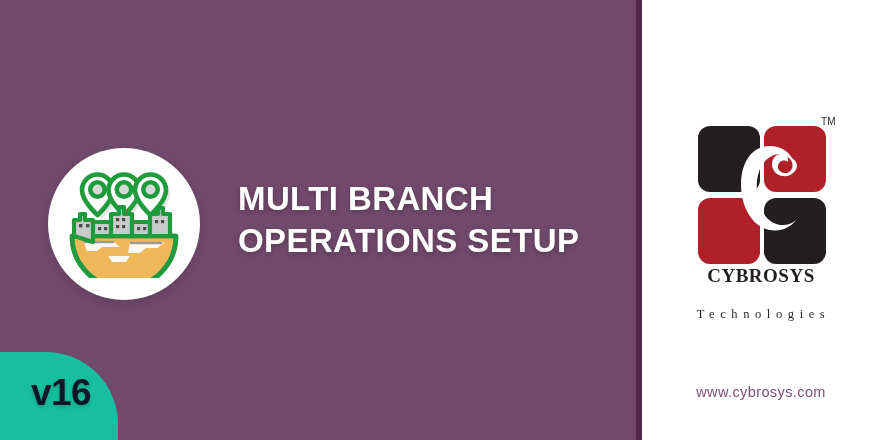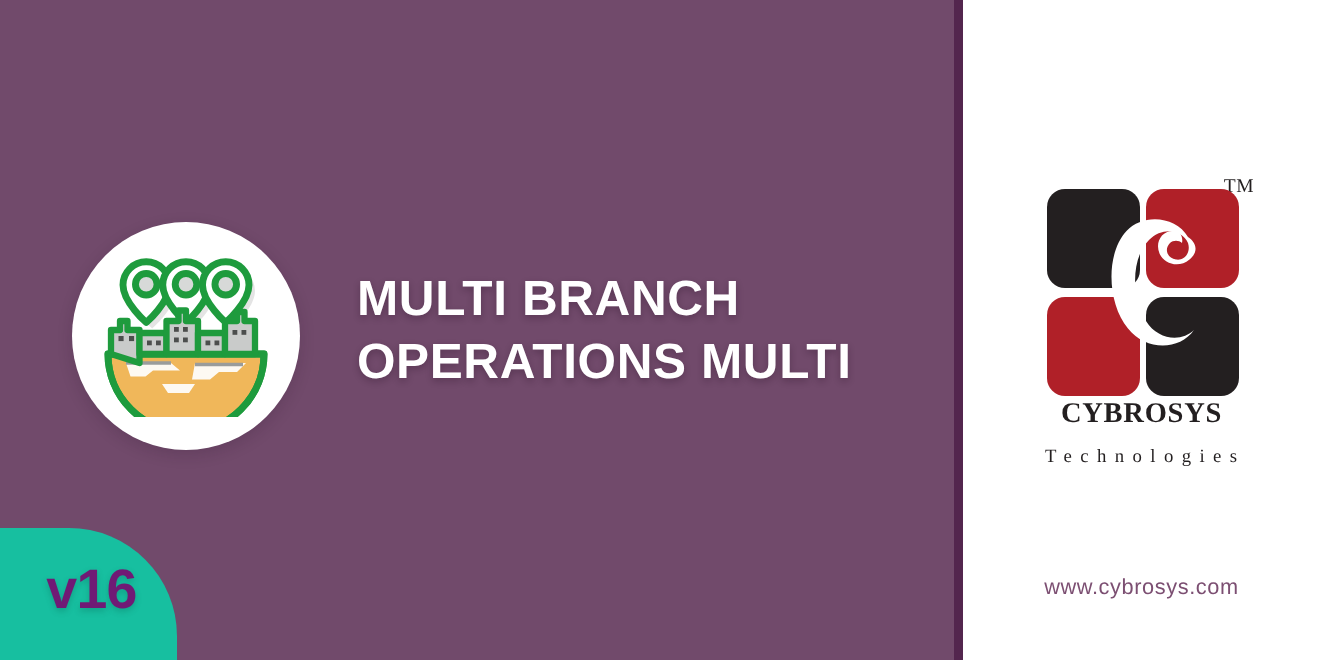--- a/index.html
+++ b/index.html
@@ -82,21 +82,21 @@
     bottom: 0;
     width: 118px;
     height: 88px;
     background: #17BFA0;
     border-top-right-radius: 72px;
     display: flex;
     align-items: center;
     justify-content: center;
   }
   .version-badge .vtext {
-    color: #701a75;
+    color: #0f172a;
     font-size: 37px;
     font-weight: bold;
     letter-spacing: -0.5px;
     padding-bottom: 6px;
     padding-left: 4px;
     text-shadow: 0 2px 4px rgba(0,70,58,0.25);
   }
 
   
   .right-panel {
@@ -124,36 +124,36 @@
     position: absolute;
     left: 12px;
     top: 12px;
     width: 130px;
     height: 142px;
   }
   .tm {
     position: absolute;
     right: 2px;
     top: 4px;
-    font-size: 13px;
+    font-size: 10px;
     color: #231F20;
-    font-family: Liberation Serif, serif;
+    font-family: Liberation Sans, sans-serif;
     letter-spacing: 0.3px;
   }
   .brand-name {
     margin-top: -4px;
     font-family: "Liberation Serif", serif;
     font-weight: bold;
     font-size: 19px;
     color: #231F20;
     letter-spacing: 0.5px;
     line-height: 1;
   }
   .brand-sub {
-    margin-top: 12px;
+    margin-top: 22px;
     font-family: "Liberation Serif", serif;
     font-size: 12.5px;
     color: #231F20;
     letter-spacing: 5.6px;
     padding-left: 5px;
   }
   .site-url {
     position: absolute;
     left: 0;
     top: 384px;
@@ -989,21 +989,21 @@
           <rect x="69" y="57" width="3.2" height="3.2"></rect>
           <rect x="75" y="57" width="3.2" height="3.2"></rect>
           <rect x="87" y="50" width="3.2" height="3.2"></rect>
           <rect x="93" y="50" width="3.2" height="3.2"></rect>
         </g>
       </svg>
     </div>
 
     <div class="title">
       <span class="line">MULTI BRANCH</span>
-      <span class="line">OPERATIONS MULTI</span>
+      <span class="line">OPERATIONS SETUP</span>
     </div>
 
     <div class="version-badge">
       <span class="vtext">v16</span>
     </div>
   </div>
 
   <div class="divider-stripe"></div>
 
   <div class="right-panel">

